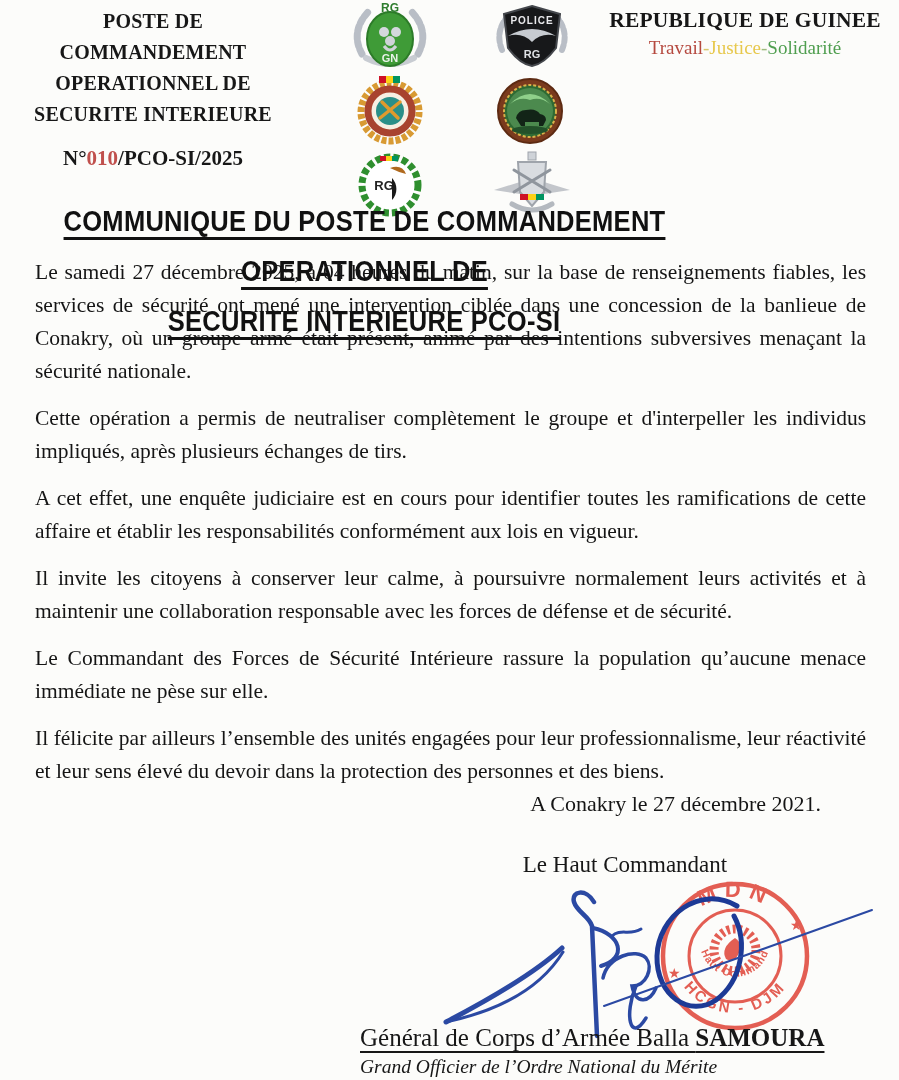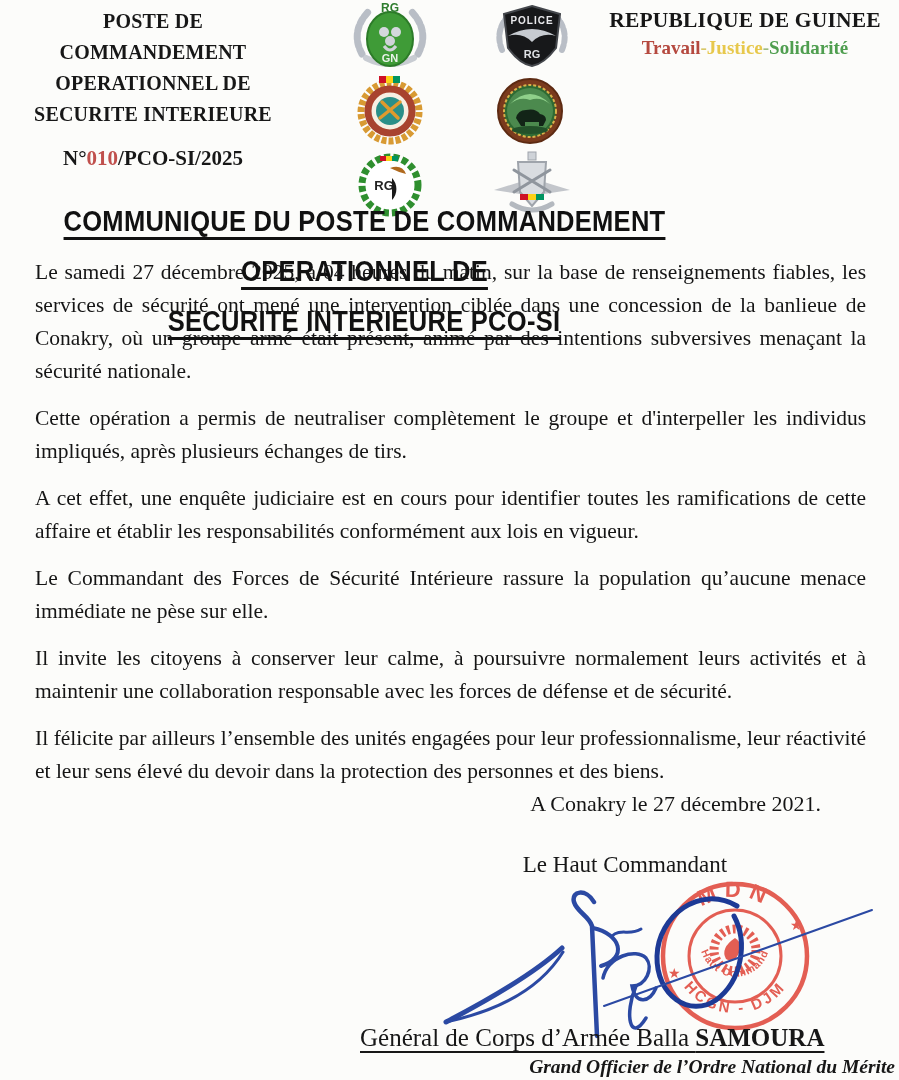--- a/index.html
+++ b/index.html
@@ -11,41 +11,41 @@
   
   .hdr-left{position:absolute;left:16px;top:6px;width:274px;text-align:center;}
   .hdr-left .org{font-weight:bold;font-size:20px;line-height:1.55;letter-spacing:.2px;text-align:center;}
   .hdr-left .ref{margin-top:16px;font-weight:bold;font-size:21px;}
   .ref-number{color:#c0504d;}
   .emblem-grid{position:absolute;left:322px;top:0;width:278px;display:grid;
     grid-template-columns:repeat(2,1fr);gap:2px 6px;}
   .emblem-grid svg{display:block;margin:0 auto;}
   .hdr-right{position:absolute;right:6px;top:8px;width:296px;text-align:center;}
   .hdr-right .country{font-weight:bold;font-size:21.5px;letter-spacing:.2px;}
-  .hdr-right .motto{margin-top:4px;font-size:19px;font-weight:bold;}
+  .hdr-right .motto{margin-top:4px;font-size:19px;font-weight:normal;}
   .motto-red{color:#b5493f;}
   .motto-yellow{color:#e7c84c;}
   .motto-green{color:#4f9e4f;}
   .motto-sep1{color:#d8c768;}
   .motto-sep2{color:#9dbb7e;}
   
   .doc-title{position:absolute;top:196px;left:0;width:729px;text-align:center;
     font-family:"Liberation Sans", sans-serif;font-weight:bold;color:#111;}
   .doc-title .tl{display:inline-block;transform:scaleX(.88);font-size:29px;line-height:50px;
     letter-spacing:.3px;text-decoration:underline;text-decoration-thickness:2.5px;text-underline-offset:6px;}
   
   .body-text{position:absolute;top:256px;left:35px;right:33px;}
   .para{margin:0 0 14px 0;font-size:21.5px;line-height:33px;text-align:justify;color:#151515;}
   .date-line{position:absolute;top:791px;right:78px;font-size:22px;color:#151515;}
   .sig-role{position:absolute;top:852px;left:430px;width:390px;text-align:center;font-size:23px;}
   .sig-name{position:absolute;top:1024px;left:360px;right:4px;text-align:left;font-size:25px;
     text-decoration:underline;text-decoration-thickness:2px;text-underline-offset:5px;white-space:nowrap;}
   .sig-name .emph{font-weight:bold;}
-  .sig-subtitle{position:absolute;top:1056px;left:360px;right:4px;text-align:right;
-    font-size:19.5px;font-style:italic;font-weight:bold;white-space:nowrap;}
+  .sig-subtitle{position:absolute;top:1056px;left:360px;right:4px;text-align:left;
+    font-size:19.5px;font-style:italic;font-weight:normal;white-space:nowrap;}
   
   .overlay{position:absolute;left:0;top:0;pointer-events:none;}
   .stamp-text{font-family:"Liberation Sans", sans-serif;font-weight:bold;fill:#e0493d;}
   .star{font-family:"DejaVu Sans", sans-serif;fill:#e0493d;}
   .badge-txt{font-family:"Liberation Sans", sans-serif;font-weight:bold;}
 </style>
 </head>
 <body>
 
 <div class="page">
@@ -132,22 +132,22 @@
 
   <div class="doc-title">
     <div><span class="tl">COMMUNIQUE DU POSTE DE COMMANDEMENT OPERATIONNEL DE</span></div>
     <div><span class="tl">SECURITE INTERIEURE PCO-SI</span></div>
   </div>
 
   <div class="body-text">
     <p class="para">Le samedi 27 décembre 2025, à 04 heures du matin, sur la base de renseignements fiables, les services de sécurité ont mené une intervention ciblée dans une concession de la banlieue de Conakry, où un groupe armé était présent, animé par des intentions subversives menaçant la sécurité nationale.</p>
     <p class="para">Cette opération a permis de neutraliser complètement le groupe et d'interpeller les individus impliqués, après plusieurs échanges de tirs.</p>
     <p class="para">A cet effet, une enquête judiciaire est en cours pour identifier toutes les ramifications de cette affaire et établir les responsabilités conformément aux lois en vigueur.</p>
+    <p class="para">Il invite les citoyens à conserver leur calme, à poursuivre normalement leurs activités et à maintenir une collaboration responsable avec les forces de défense et de sécurité.</p>
     <p class="para">Le Commandant des Forces de Sécurité Intérieure rassure la population qu’aucune menace immédiate ne pèse sur elle.</p>
-    <p class="para">Il invite les citoyens à conserver leur calme, à poursuivre normalement leurs activités et à maintenir une collaboration responsable avec les forces de défense et de sécurité.</p>
     <p class="para">Il félicite par ailleurs l’ensemble des unités engagées pour leur professionnalisme, leur réactivité et leur sens élevé du devoir dans la protection des personnes et des biens.</p>
   </div>
 
   <div class="date-line">A Conakry le 27 décembre 2021.</div>
   <div class="sig-role">Le Haut Commandant</div>
 
   <svg class="overlay" width="899" height="1080" viewBox="0 0 899 1080">
     <defs>
       <path id="arcTop" d="M 676,956 A 59 59 0 0 1 794,956" fill="none"></path>
       <path id="arcBottom" d="M 672,950 A 61 61 0 0 0 798,950" fill="none"></path>

